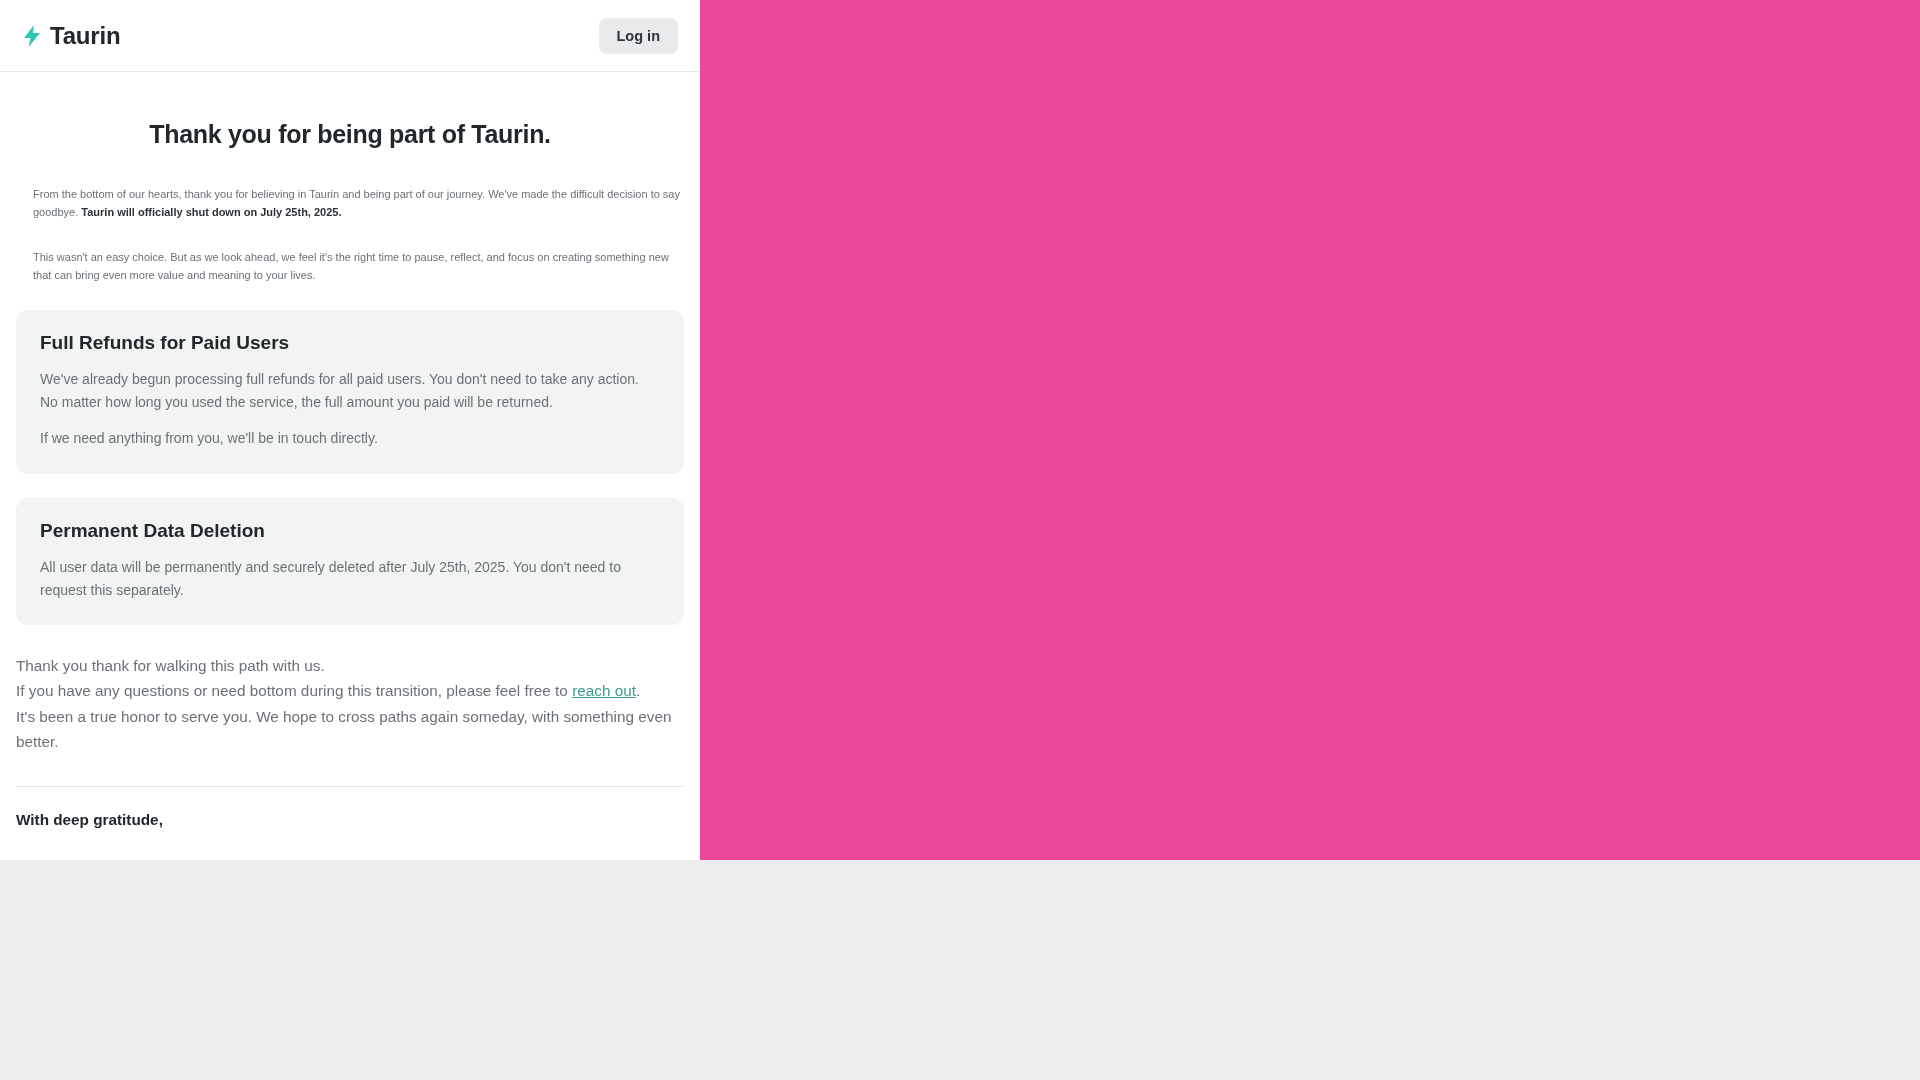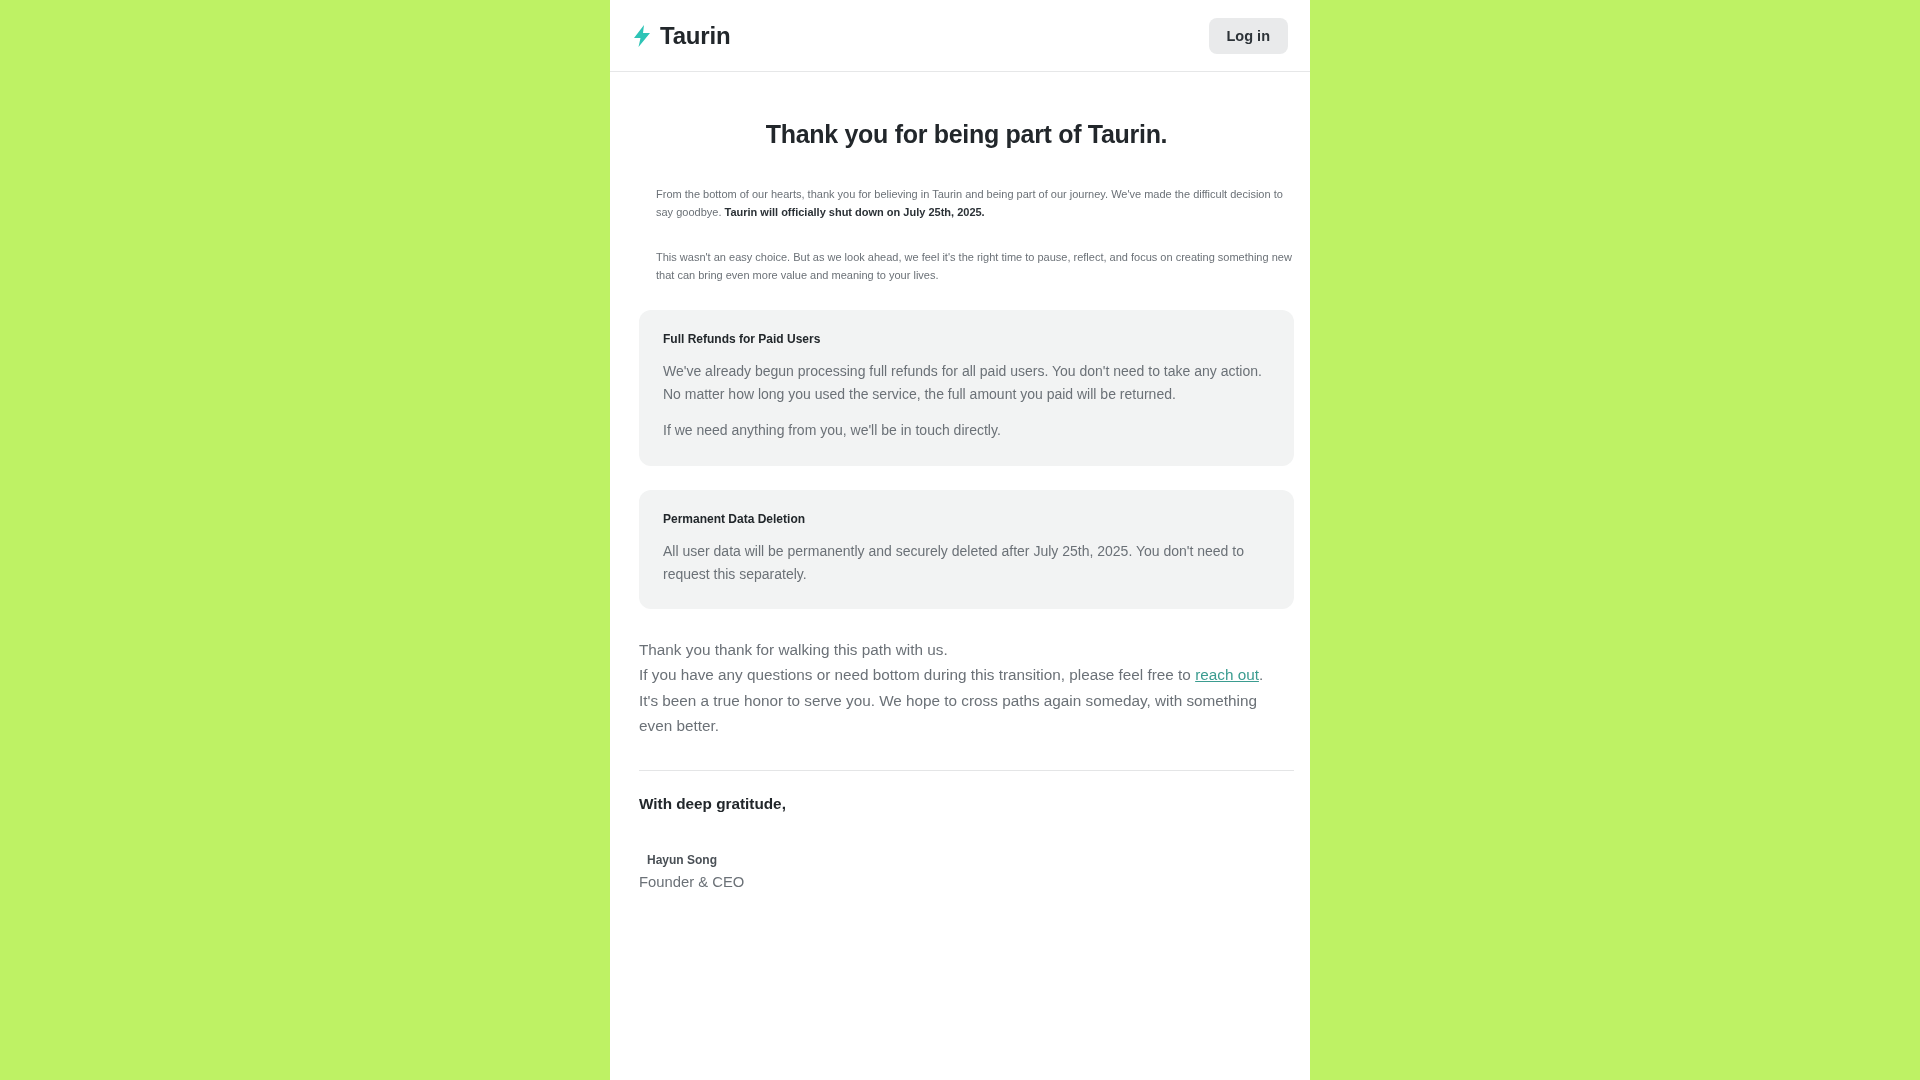--- a/index.html
+++ b/index.html
@@ -6,24 +6,24 @@
   html, body {
     margin: 0;
     padding: 0;
     width: 1920px;
     height: 1080px;
     background: #eceded;
     font-family: "Liberation Sans", sans-serif;
   }
   .page {
     width: 1920px;
-    height: 1080px;
-    background: #bef264;
+    height: 860px;
+    background: #ec4899;
     display: flex;
-    justify-content: center;
+    justify-content: flex-start;
     overflow: hidden;
   }
   .shell {
     width: 700px;
     background: #ffffff;
     min-height: 1080px;
     position: relative;
   }
   
   .header {
@@ -59,21 +59,21 @@
     color: #2d3338;
     font-size: 14.5px;
     font-weight: 600;
     padding: 10px 18px;
     cursor: pointer;
     font-family: "Liberation Sans", sans-serif;
   }
 
   
   .content {
-    padding: 32px 16px 40px 29px;
+    padding: 32px 16px 40px 16px;
   }
   .title {
     text-align: center;
     font-size: 25px;
     font-weight: 700;
     color: #22272b;
     margin: 16px 0 36px 0;
     letter-spacing: -0.3px;
   }
   .para {
@@ -85,21 +85,21 @@
   }
   .para strong { color: #2b3136; font-weight: 700; }
 
   .card {
     background: #f2f3f3;
     border-radius: 12px;
     padding: 22px 24px 24px 24px;
     margin-bottom: 24px;
   }
   .card-title {
-    font-size: 12px;
+    font-size: 19px;
     font-weight: 600;
     color: #22272b;
     margin: 0 0 14px 0;
   }
   .card-body {
     font-size: 14px;
     line-height: 1.62;
     color: #6b7177;
     margin: 0 0 14px 0;
   }

